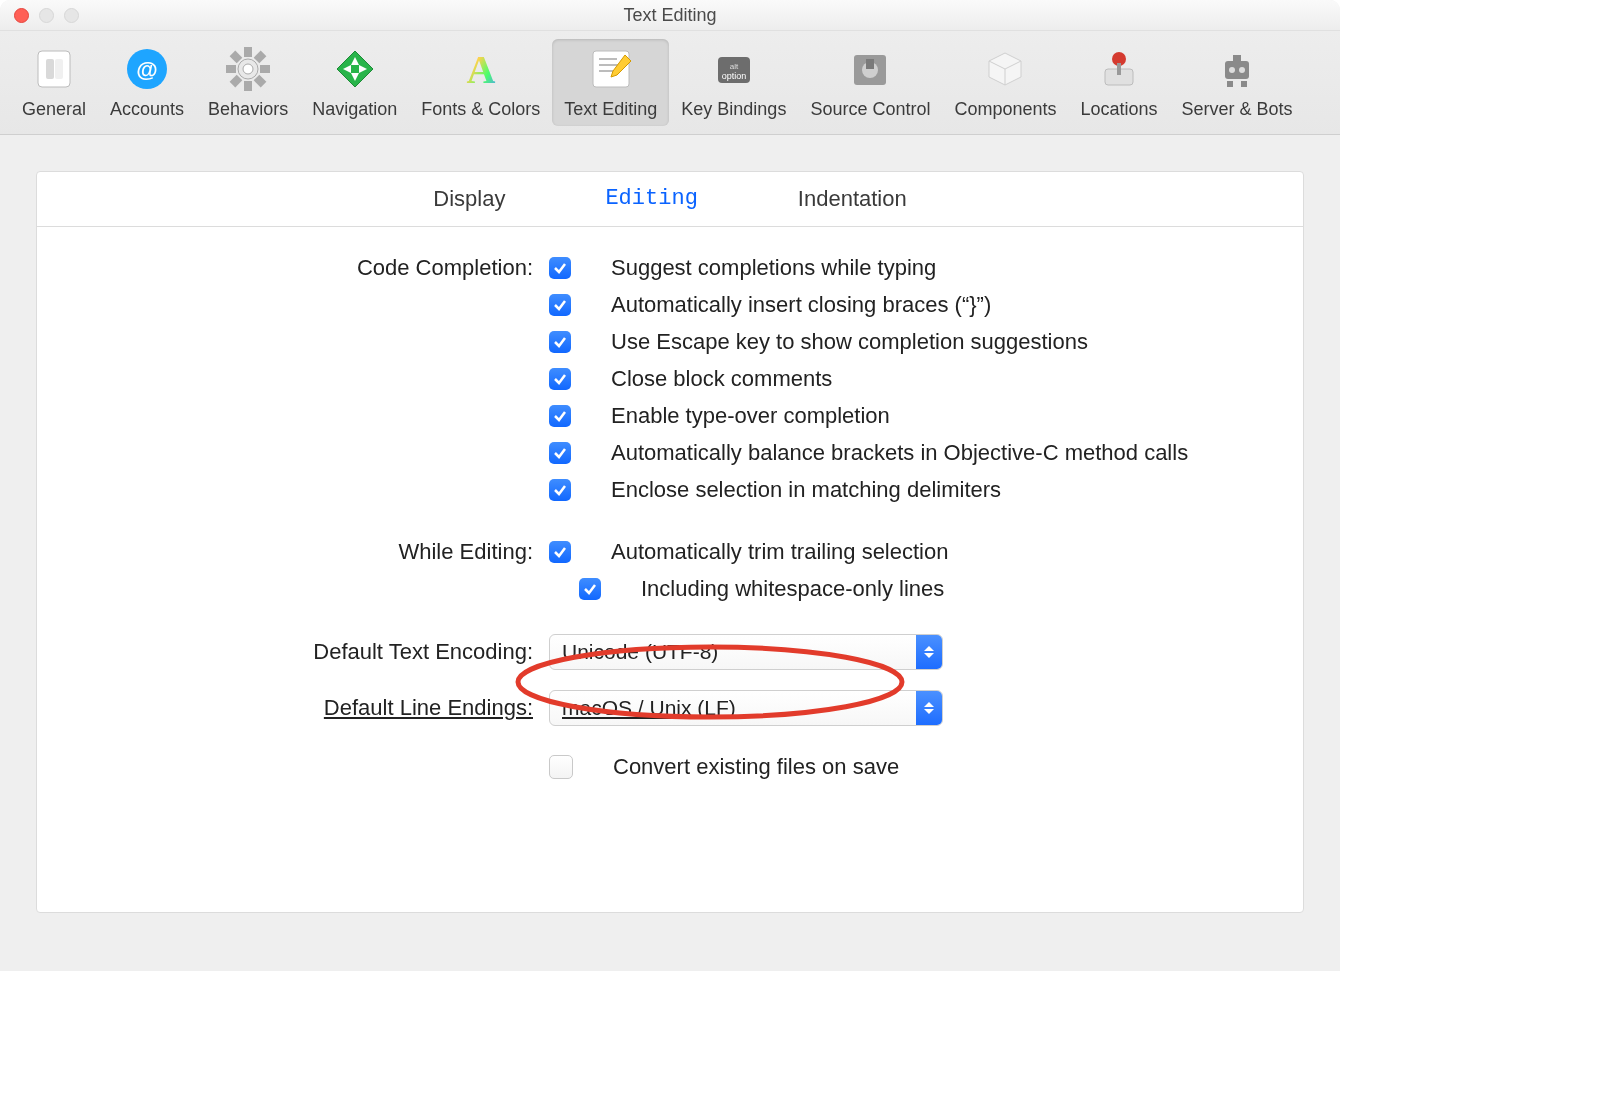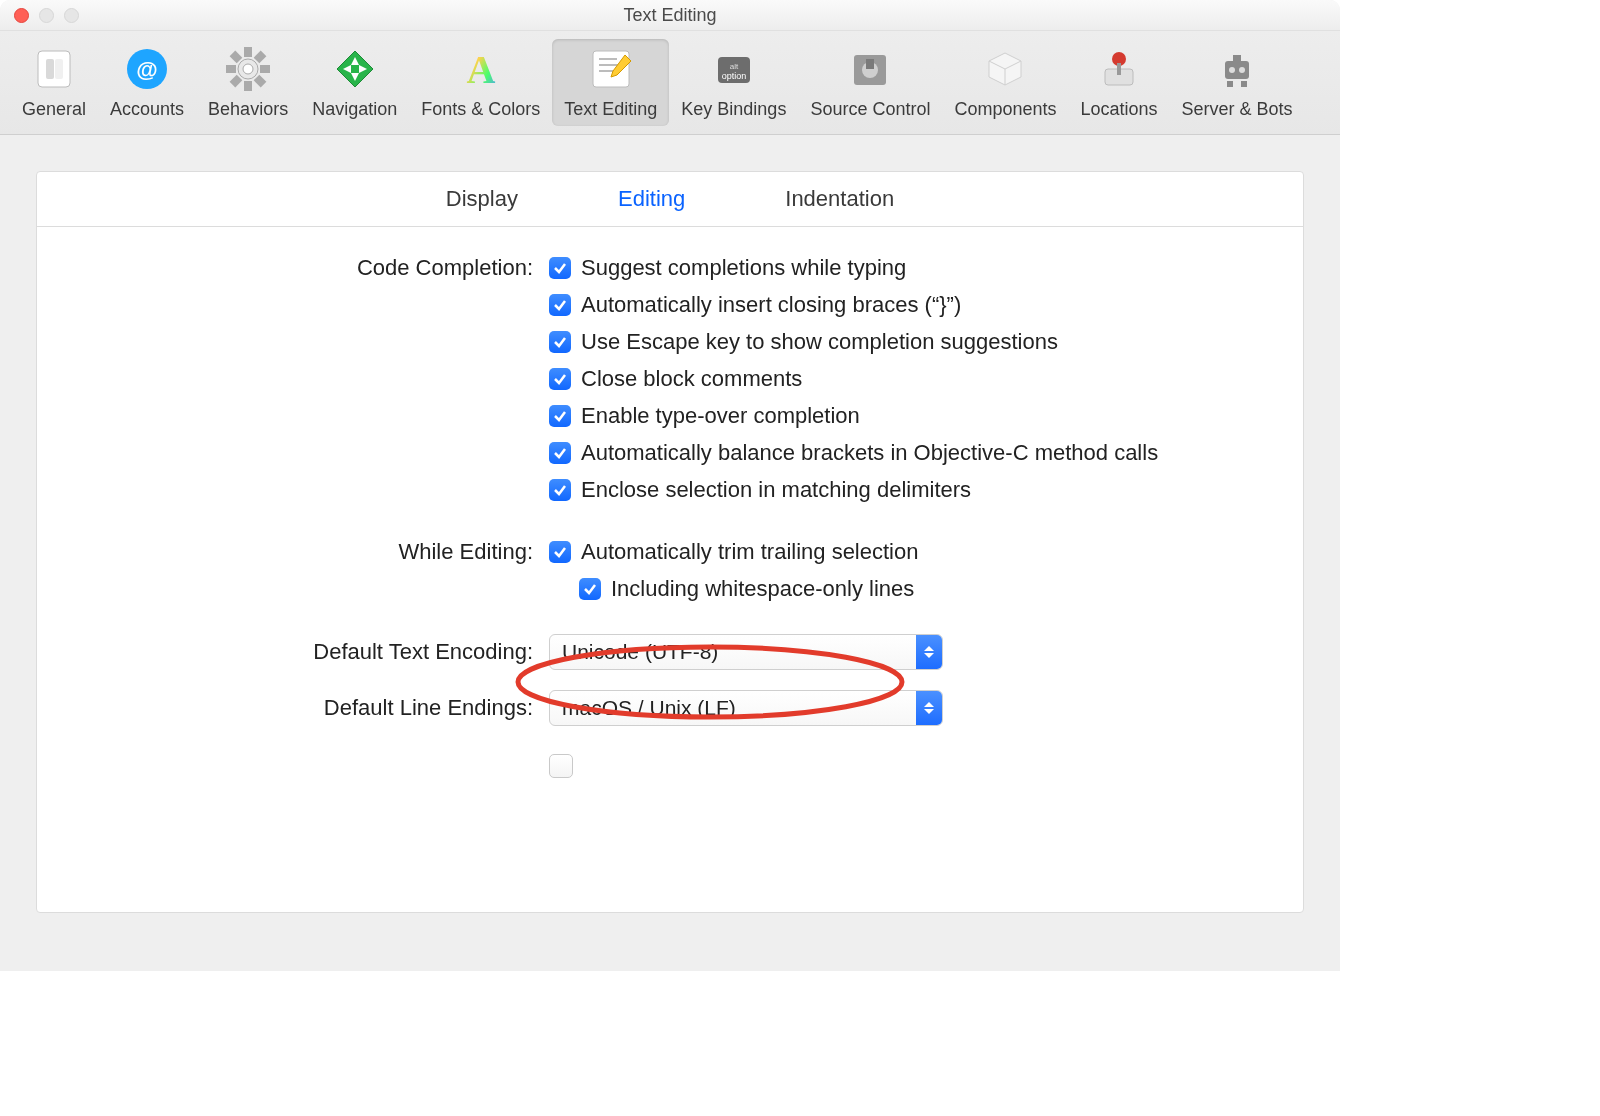--- a/index.html
+++ b/index.html
@@ -89,27 +89,27 @@
     justify-content: center;
     gap: 100px;
     border-bottom: 1px solid #dcdcdc;
     padding: 14px 12px;
   }
   .subtab {
     font-size: 22px;
     color: #3a3a3a;
     cursor: default;
   }
-  .subtab.active { color: #0a63ff; }
+  .subtab.active { color: #0a63ff; font-family: Liberation Mono, monospace; }
 
   
   .form-area { padding: 28px 40px 20px 40px; }
   .row { display: flex; align-items: center; margin-bottom: 11px; position: relative; }
   .label-col { width: 456px; text-align: right; padding-right: 16px; font-size: 22px; color: #222; }
-  .control-col { flex: 1; display: flex; align-items: center; }
+  .control-col { flex: 1; display: flex; align-items: center; gap: 30px; }
   .indent { margin-left: 30px; }
 
   
   .chk {
     width: 22px; height: 22px; border-radius: 5px;
     display: inline-flex; align-items: center; justify-content: center;
     margin-right: 10px;
     flex-shrink: 0;
     border: 1px solid #c9c9c9;
     background: linear-gradient(#ffffff, #f4f4f4);
@@ -434,39 +434,40 @@
             <div class="select">
               <span class="sel-text">Unicode (UTF-8)</span>
               <span class="stepper">
                 <span class="caret-up"></span>
                   <span class="caret-down"></span>
               </span>
             </div>
           </div>
         </div>
 
-        <div class="row" style="margin-bottom: 28px;">
+        <div class="row" style="margin-bottom: 28px; text-decoration: underline;">
           <div class="label-col">Default Line Endings:</div>
           <div class="control-col">
             <div class="select">
               <span class="sel-text">macOS / Unix (LF)</span>
               <span class="stepper">
                 <span class="caret-up"></span>
                   <span class="caret-down"></span>
               </span>
             </div>
           </div>
         </div>
 
         <div class="row">
           <div class="label-col"></div>
           <div class="control-col">
             <span class="chk">
               
             </span>
+            <span class="chk-label">Convert existing files on save</span>
           </div>
         </div>
 
       </div>
     </div>
 
     <svg class="callout-ellipse" viewBox="0 0 400 82">
       <ellipse cx="200" cy="41" rx="192" ry="35" fill="none" stroke="#e23b2b" stroke-width="5"></ellipse>
     </svg>
 

